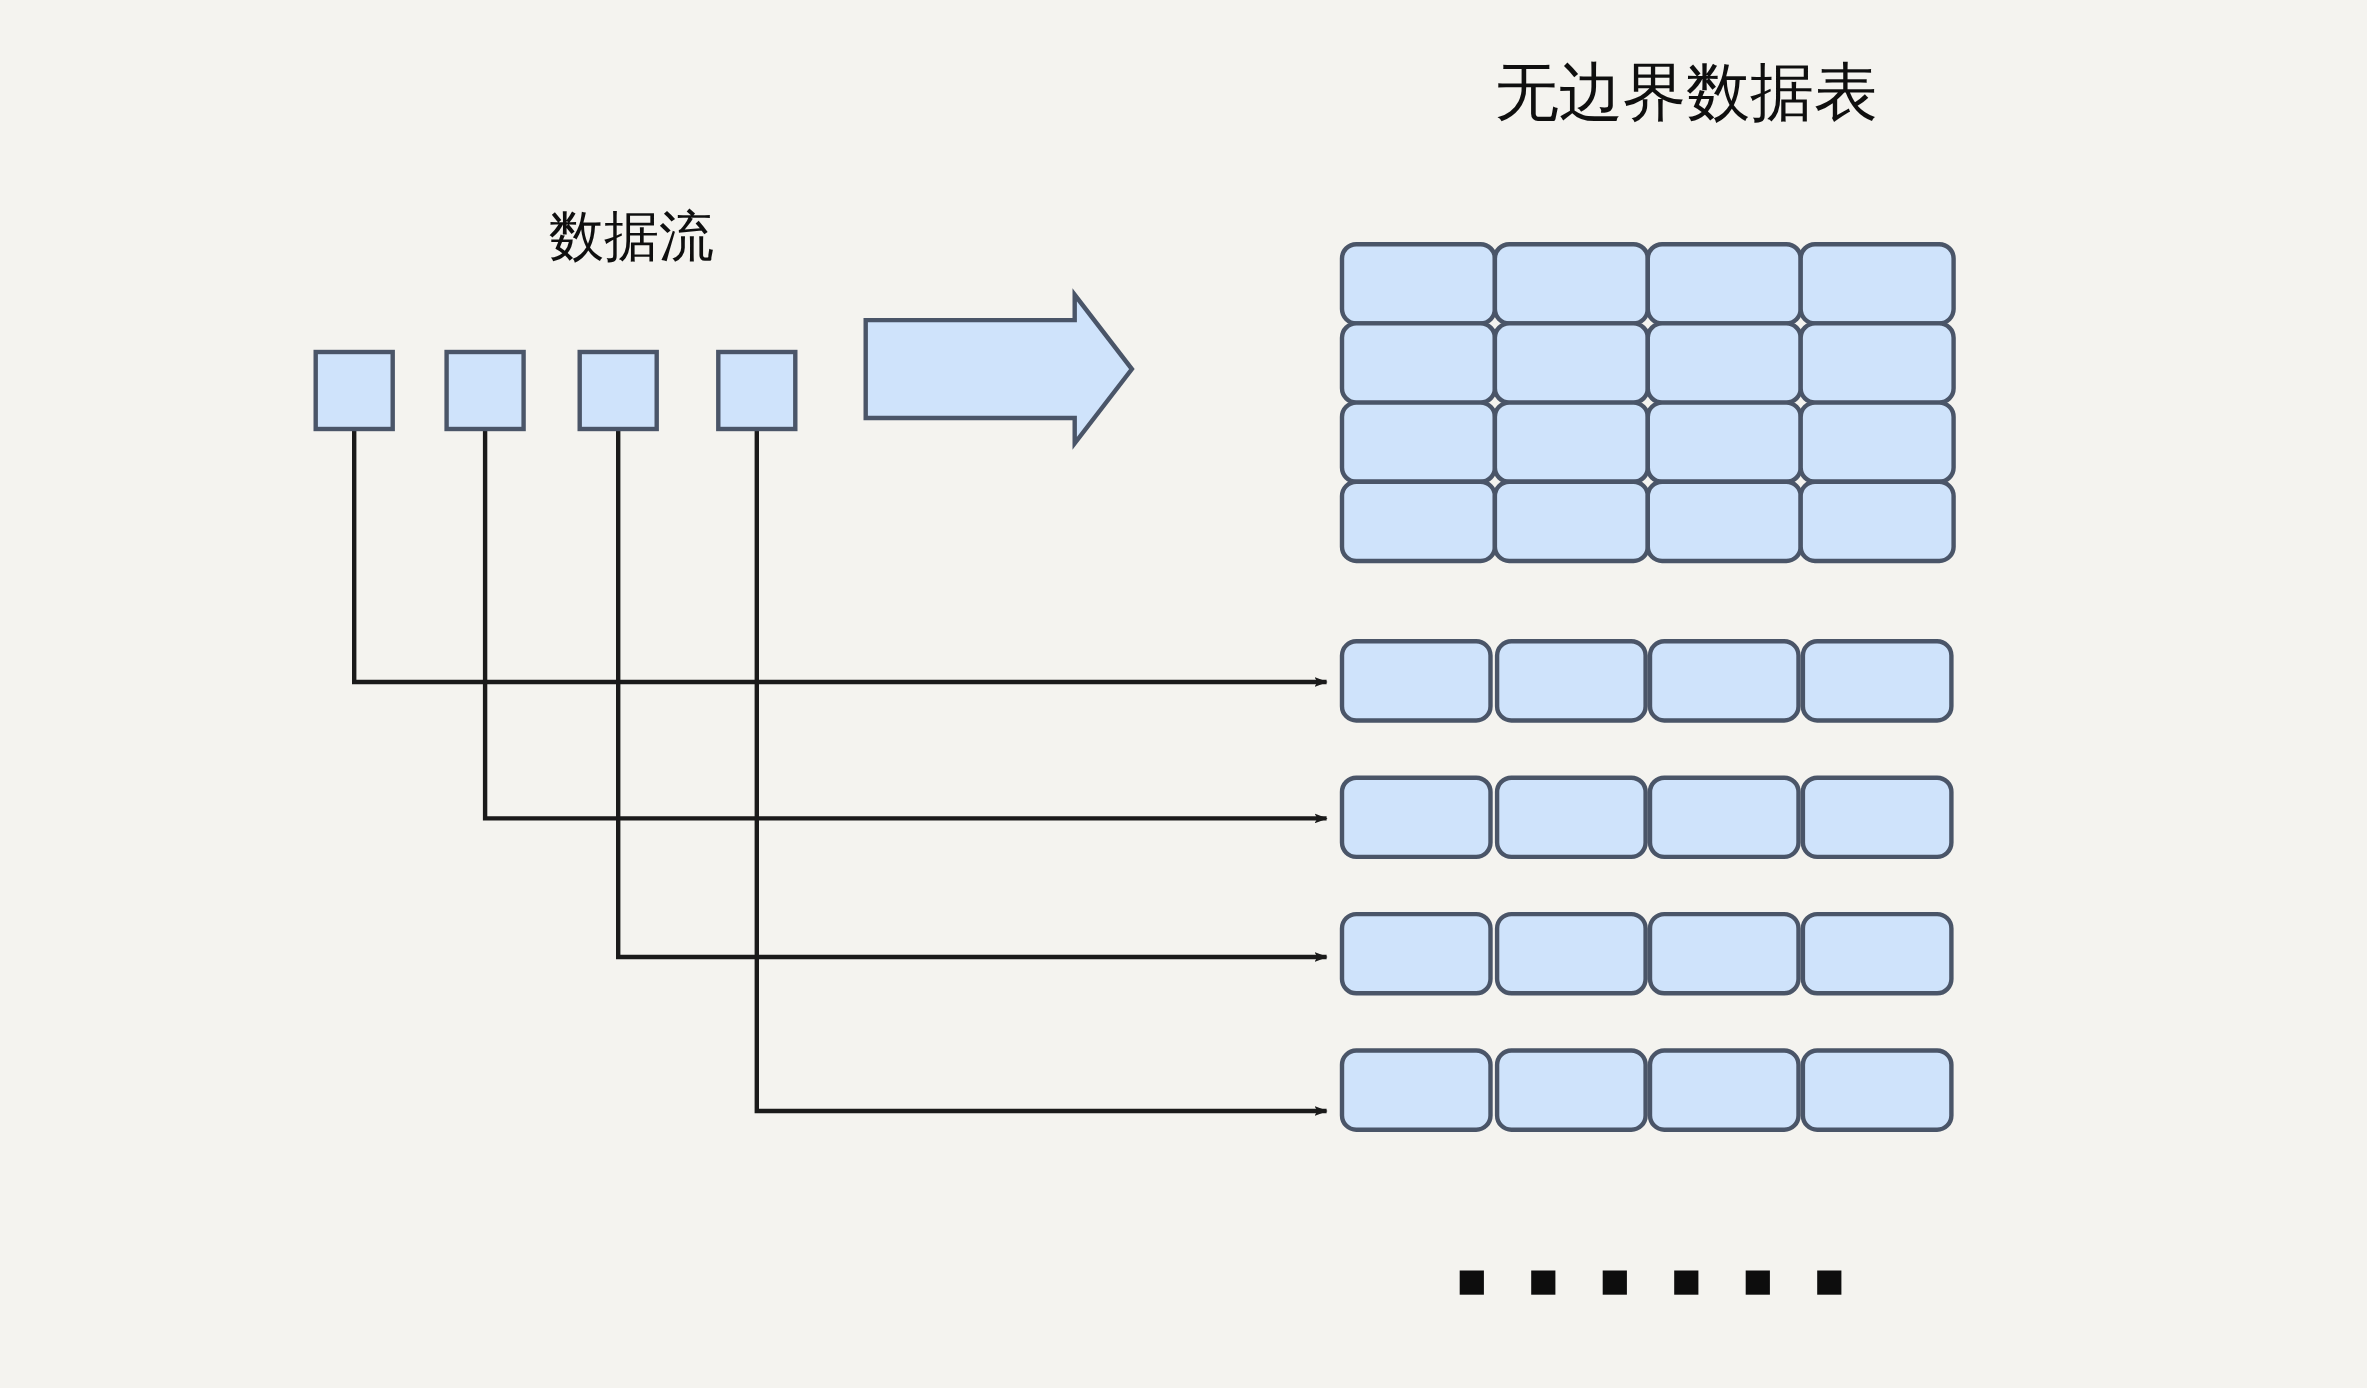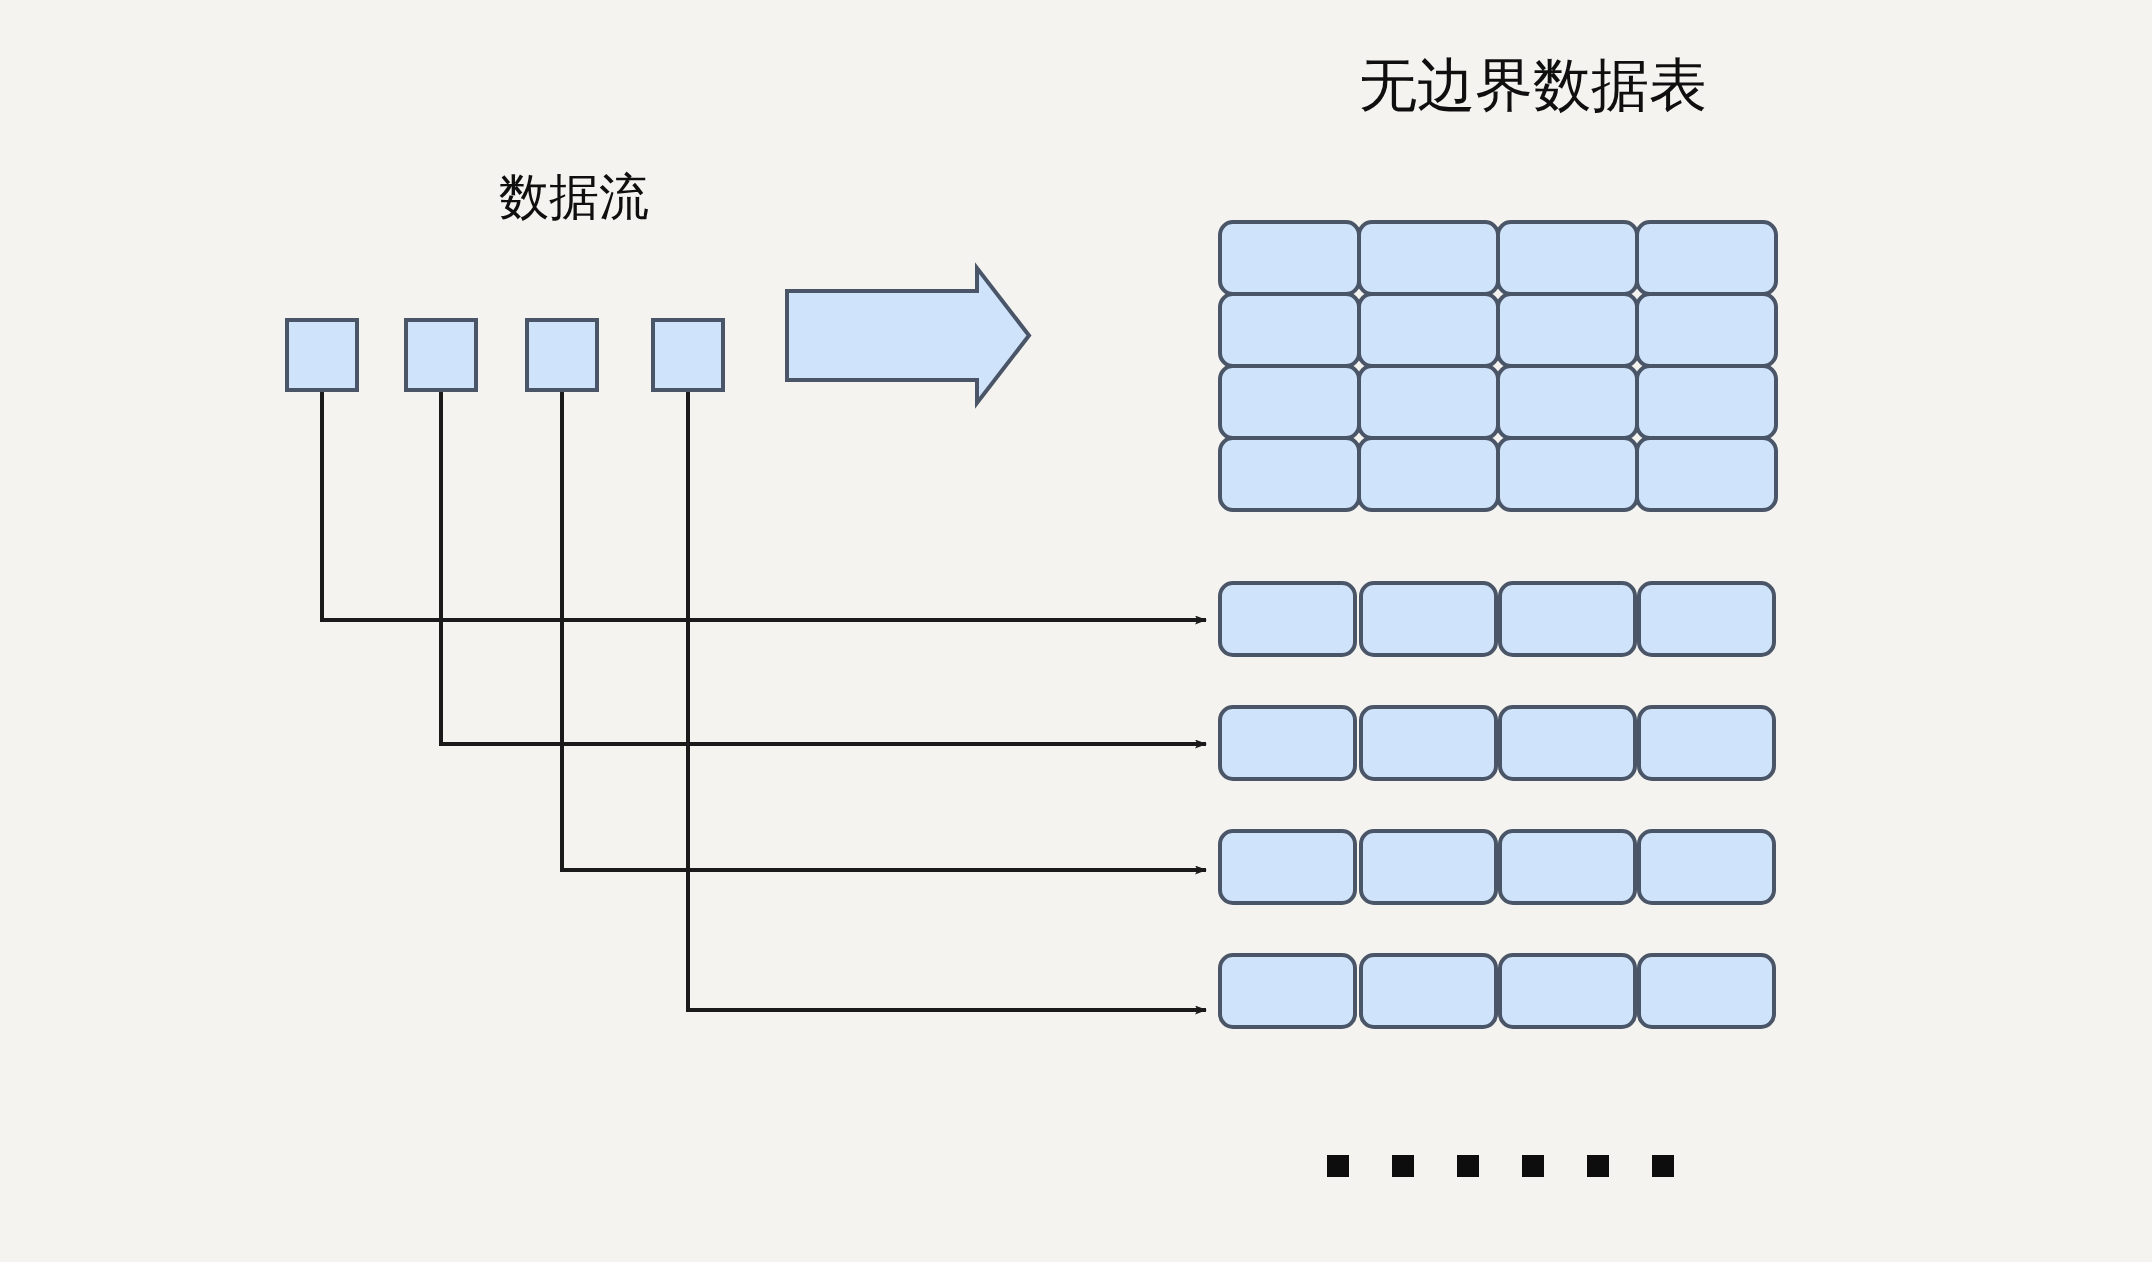--- a/index.html
+++ b/index.html
@@ -34,21 +34,21 @@
     user-select: none;
   }
   #label-table-title {
     left: 1318px;
     top: 56px;
     font-size: 58px;
     margin-left: 41px;
   }
   #label-stream {
     left: 499px;
-    top: 172px;
+    top: 190px;
     font-size: 50px;
   }
 </style>
 </head>
 <body>
 
 <div id="canvas">
 
   <div class="diagram-label" id="label-table-title">无边界数据表</div>
 

